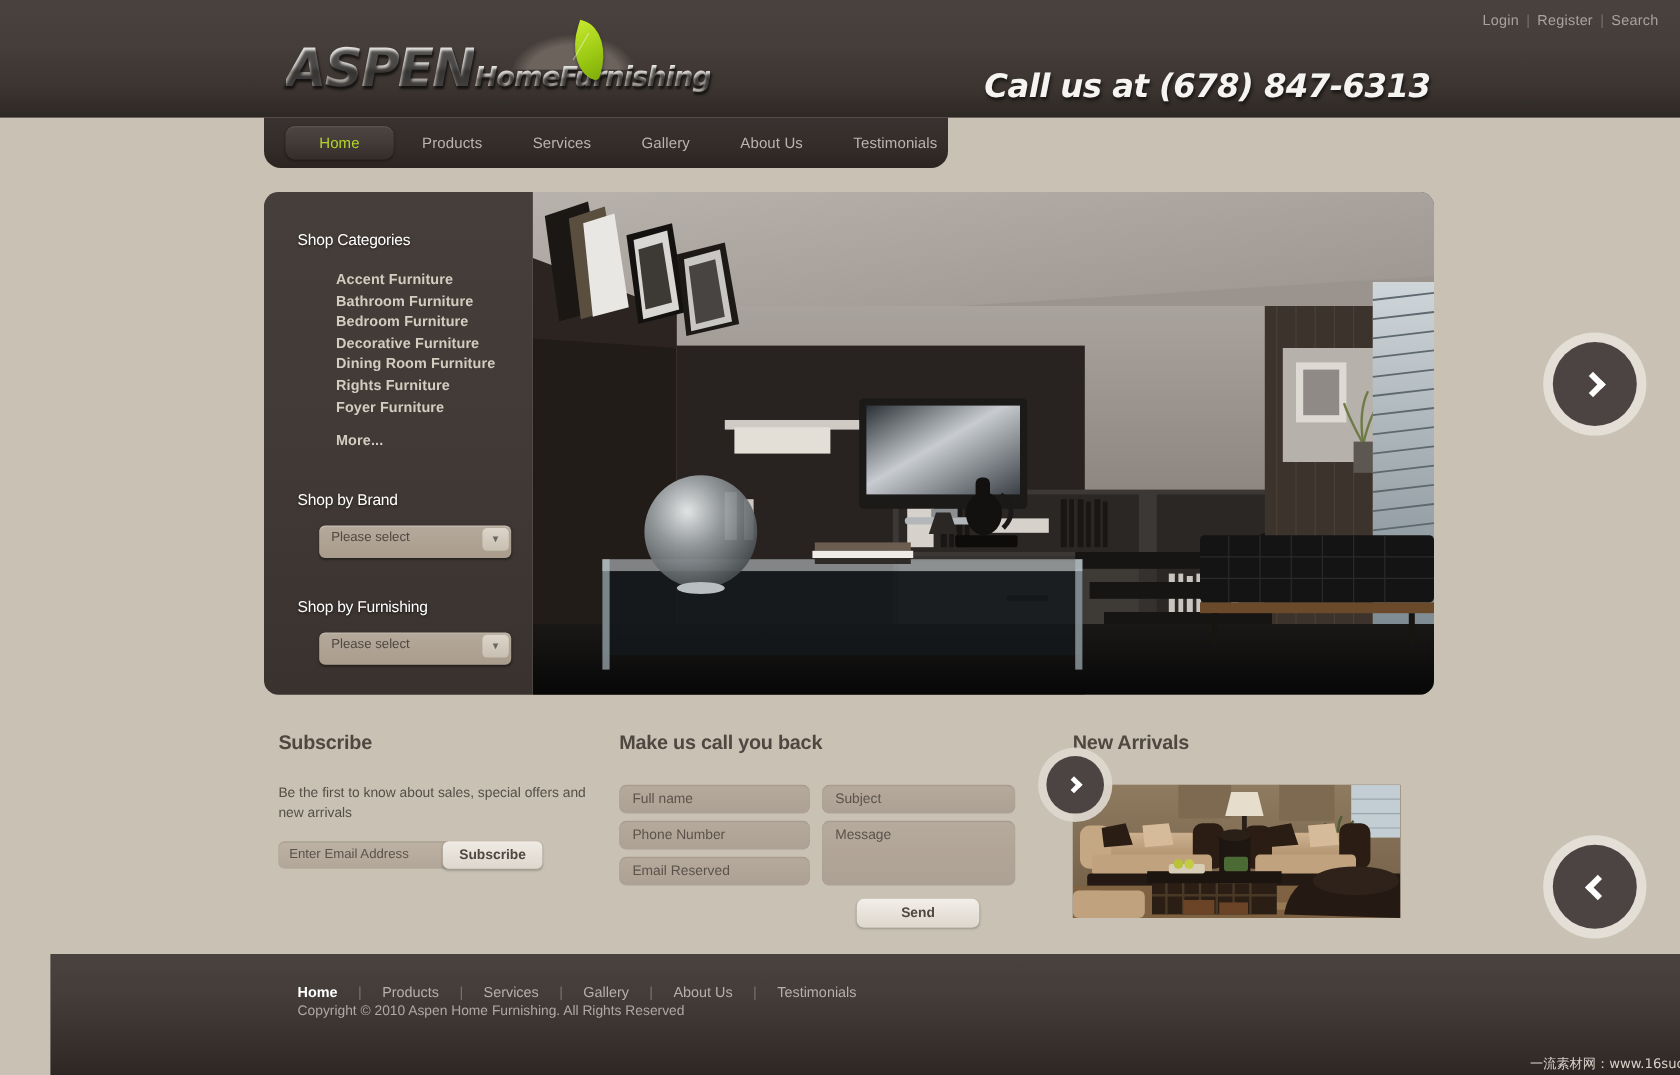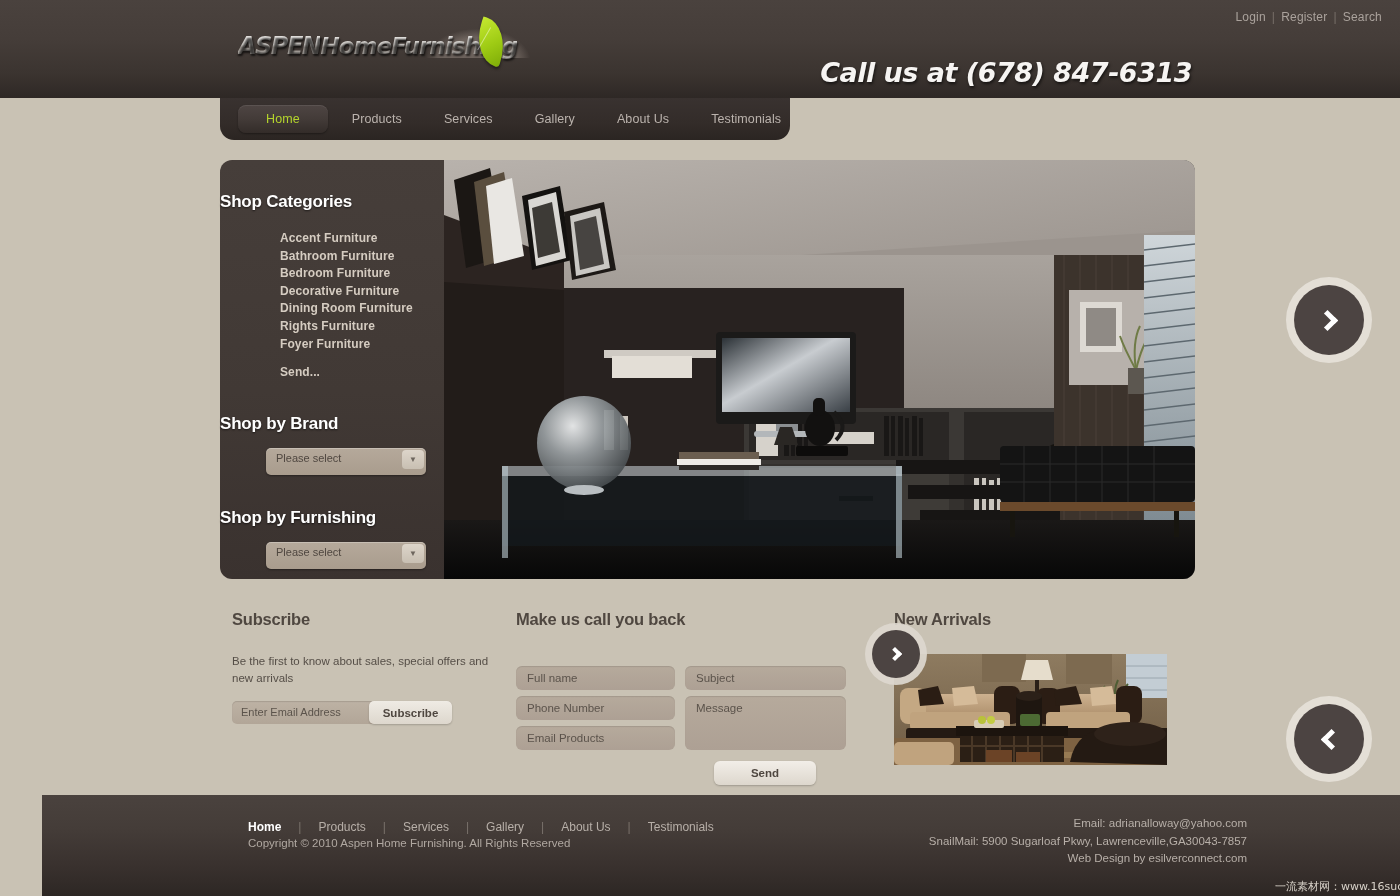--- a/index.html
+++ b/index.html
@@ -30,21 +30,21 @@
     background:radial-gradient(ellipse at 50% 110%, #6d635d 0%, #6d635d 45%, rgba(109,99,93,0) 62%);
   }
   .logo-text {
     position:absolute; left:0; top:10px;
     font-family:"DejaVu Sans", sans-serif;
     font-style:italic; font-weight:bold;
     white-space:nowrap;
     text-shadow:1px 2px 2px rgba(0,0,0,.65);
   }
   .logo-aspen {
-    font-size:24px; letter-spacing:-1.5px;
+    font-size:44px; letter-spacing:-1.5px;
     background:linear-gradient(to bottom,#f2f0ee 0%,#cfccc8 45%,#9a948e 55%,#d8d5d1 100%);
     -webkit-background-clip:text; background-clip:text; color:transparent;
   }
   .logo-rest {
     font-size:23px; letter-spacing:-1px;
     background:linear-gradient(to bottom,#f2f0ee 0%,#cfccc8 45%,#9a948e 55%,#d8d5d1 100%);
     -webkit-background-clip:text; background-clip:text; color:transparent;
   }
   .leaf {
     position:absolute; left:476px; top:20px; width:30px; height:44px;
@@ -87,22 +87,22 @@
 
   
   .hero-wrap { position:absolute; left:220px; top:160px; width:975px; height:419px; }
   .sidebar {
     position:absolute; left:0; top:0; width:224px; height:419px;
     background:linear-gradient(to bottom,#463e3a 0%,#413935 55%,#3a322f 100%);
     border-radius:12px 0 0 12px;
     padding:32px 0 0 0;
   }
   .sb-title {
-    font-size:17px; font-weight:bold; color:#fff; letter-spacing:-.2px;
-    text-shadow:0 1px 2px rgba(0,0,0,.6);
+    font-size:13px; font-weight:normal; color:#fff; letter-spacing:-.2px;
+    padding-left:28px; text-shadow:0 1px 2px rgba(0,0,0,.6);
   }
   .cat-list { margin-top:18px; padding-left:60px; }
   .cat-list li {
     list-style:none; font-size:12px; font-weight:bold;
     color:#d5ccc1; line-height:17.6px; letter-spacing:.1px;
   }
   .cat-more {
     list-style:none; font-size:12px; font-weight:bold; color:#93b81f;
     margin-top:11px; letter-spacing:.1px;
   }
@@ -165,21 +165,21 @@
   .sub-row .btn {
     position:absolute; right:0; top:0; width:83px; height:23px;
     background:linear-gradient(to bottom,#efebe4 0%,#ddd7cd 100%);
     border-radius:5px;
     display:flex; align-items:center; justify-content:center;
     font-size:11.5px; font-weight:bold; color:#4f4740;
     box-shadow:0 1px 2px rgba(0,0,0,.2);
   }
 
   .callback { position:absolute; left:516px; top:10px; width:360px; }
-  .cb-fields { position:relative; margin-top:37px; height:115px; }
+  .cb-fields { position:relative; margin-top:25px; height:115px; }
   .fld {
     position:absolute;
     background:linear-gradient(to bottom,#b6aa9c 0%,#ada094 100%);
     border-radius:6px;
     box-shadow:inset 0 1px 1px rgba(0,0,0,.1);
   }
   .fld span { position:absolute; left:11px; top:6px; font-size:11.5px; color:#5b534b; }
   .f-name  { left:0;   top:0;  width:159px; height:24px; }
   .f-phone { left:0;   top:30px; width:159px; height:24px; }
   .f-email { left:0;   top:60px; width:159px; height:24px; }
@@ -262,21 +262,21 @@
   <div class="sidebar">
     <div class="sb-title">Shop Categories</div>
     <ul class="cat-list">
       <li>Accent Furniture</li>
       <li>Bathroom Furniture</li>
       <li>Bedroom Furniture</li>
       <li>Decorative Furniture</li>
       <li>Dining Room Furniture</li>
       <li>Rights Furniture</li>
       <li>Foyer Furniture</li>
-      <li class="cat-more">Send...</li>
+      <li class="cat-more">More...</li>
     </ul>
 
     <div class="sb-title brand">Shop by Brand</div>
     <div class="select-box">
       <span class="val">Please select</span>
       <span class="arrow">▼</span>
     </div>
 
     <div class="sb-title selection">Shop by Furnishing</div>
     <div class="select-box">
@@ -490,21 +490,21 @@
   <div class="callback">
     <div class="col-title">Make us call you back</div>
     <div class="cb-fields">
       <div class="fld f-name">
           <span>Full name</span>
         </div>
       <div class="fld f-phone">
           <span>Phone Number</span>
         </div>
       <div class="fld f-email">
-          <span>Email Products</span>
+          <span>Email Reserved</span>
         </div>
       <div class="fld f-subj">
           <span>Subject</span>
         </div>
       <div class="fld f-msg">
           <span>Message</span>
         </div>
       <div class="send-btn">Send</div>
     </div>
   </div>
@@ -601,19 +601,14 @@
       <span class="chev"></span>
     </div>
   </div>
 </div>
 
 <div class="footer">
   <div class="f-nav">
     <span class="home">Home</span><span class="sep">|</span><span>Products</span><span class="sep">|</span><span>Services</span><span class="sep">|</span><span>Gallery</span><span class="sep">|</span><span>About Us</span><span class="sep">|</span><span>Testimonials</span>
   </div>
   <div class="f-copy">Copyright © 2010 Aspen Home Furnishing. All Rights Reserved</div>
-  <div class="f-right">
-    <div>Email: adrianalloway@yahoo.com</div>
-    <div>SnailMail: 5900 Sugarloaf Pkwy, Lawrenceville,GA30043-7857</div>
-    <div>Web Design by esilverconnect.com</div>
-  </div>
   <div class="watermark">一流素材网：www.16sucai.com</div>
 </div>
 
 </body></html>

